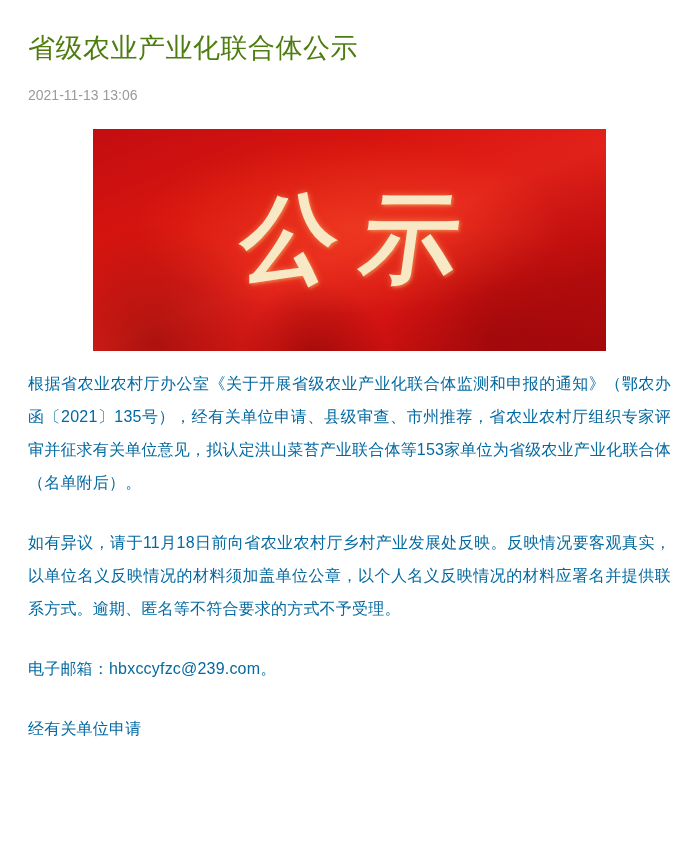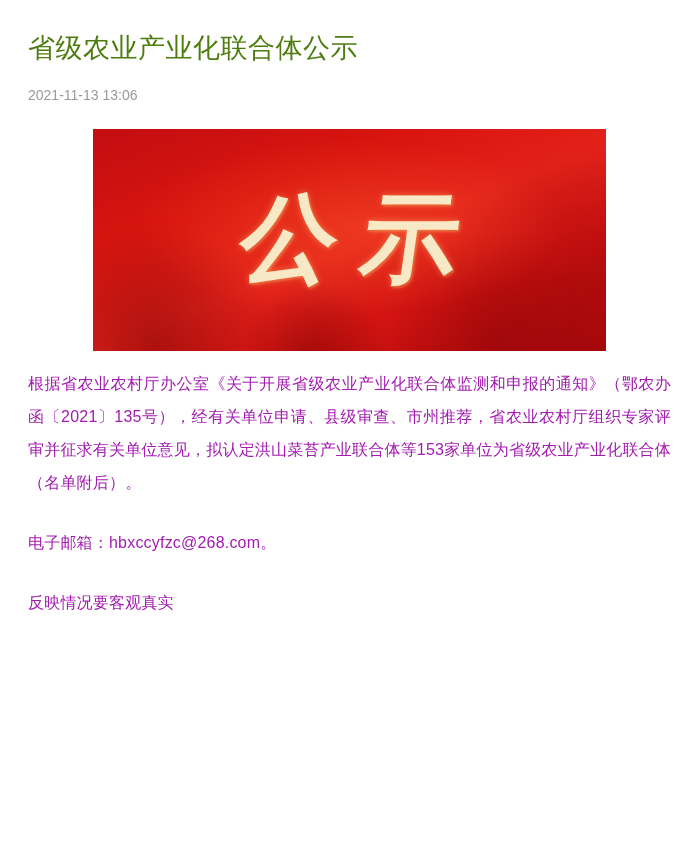--- a/index.html
+++ b/index.html
@@ -47,41 +47,42 @@
     color: #f8e9c6;
     letter-spacing: 24px;
     padding-left: 24px; 
     transform: skewX(-8deg);
     text-shadow: 0 0 7px rgba(250,180,110,0.55), 2px 2px 2px rgba(240,160,80,0.35);
     white-space: nowrap;
   }
   .para {
     font-size: 16px;
     line-height: 33px;
-    color: #a21caf;
+    color: #0369a1;
     margin-bottom: 27px;
     text-align: justify;
     letter-spacing: 0.2px;
   }
 </style>
 </head>
 <body>
 
 <div class="page">
 
   <h1 class="page-title">省级农业产业化联合体公示</h1>
 
   <div class="publish-date">2021-11-13 13:06</div>
 
   <div class="banner">
     <span class="banner-text">公示</span>
   </div>
 
   <p class="para">根据省农业农村厅办公室《关于开展省级农业产业化联合体监测和申报的通知》（鄂农办函〔2021〕135号），经有关单位申请、县级审查、市州推荐，省农业农村厅组织专家评审并征求有关单位意见，拟认定洪山菜苔产业联合体等153家单位为省级农业产业化联合体（名单附后）。</p>
 
+  <p class="para">如有异议，请于11月18日前向省农业农村厅乡村产业发展处反映。反映情况要客观真实，以单位名义反映情况的材料须加盖单位公章，以个人名义反映情况的材料应署名并提供联系方式。逾期、匿名等不符合要求的方式不予受理。</p>
 
-  <p class="para">电子邮箱：hbxccyfzc@268.com。</p>
+  <p class="para">电子邮箱：hbxccyfzc@239.com。</p>
 
 
-  <p class="para">反映情况要客观真实</p>
+  <p class="para">经有关单位申请</p>
 
 
 </div>
 
 </body></html>

